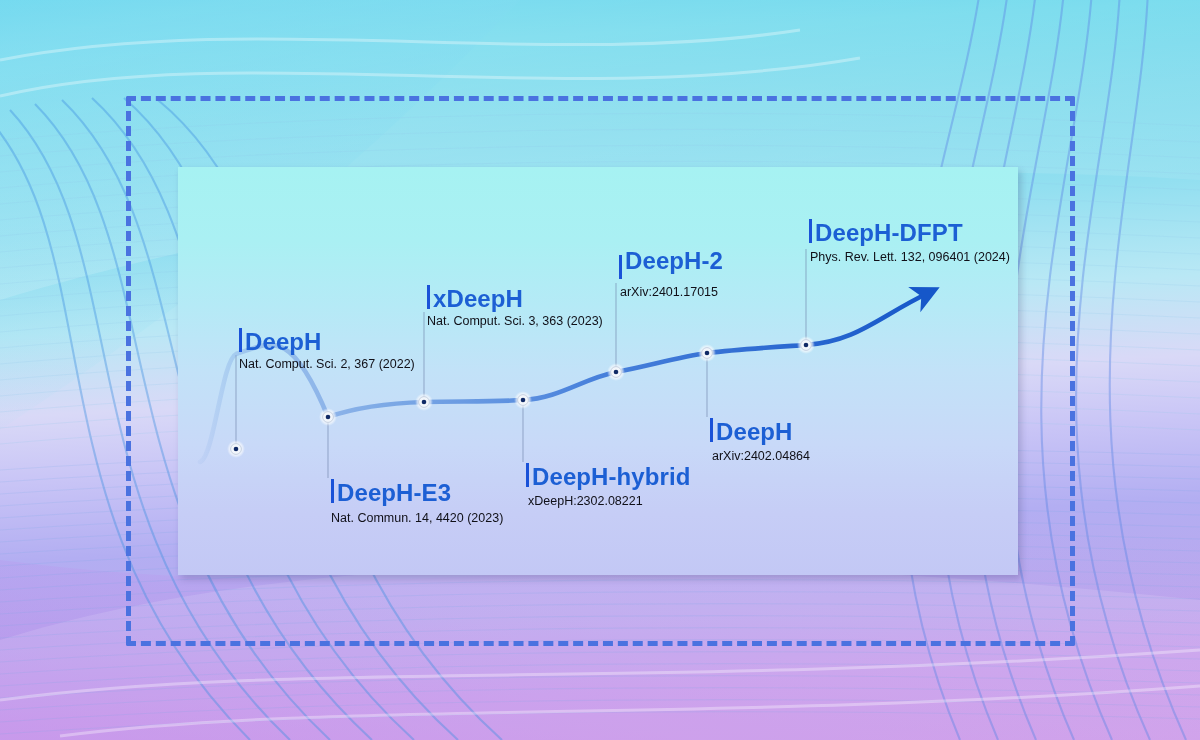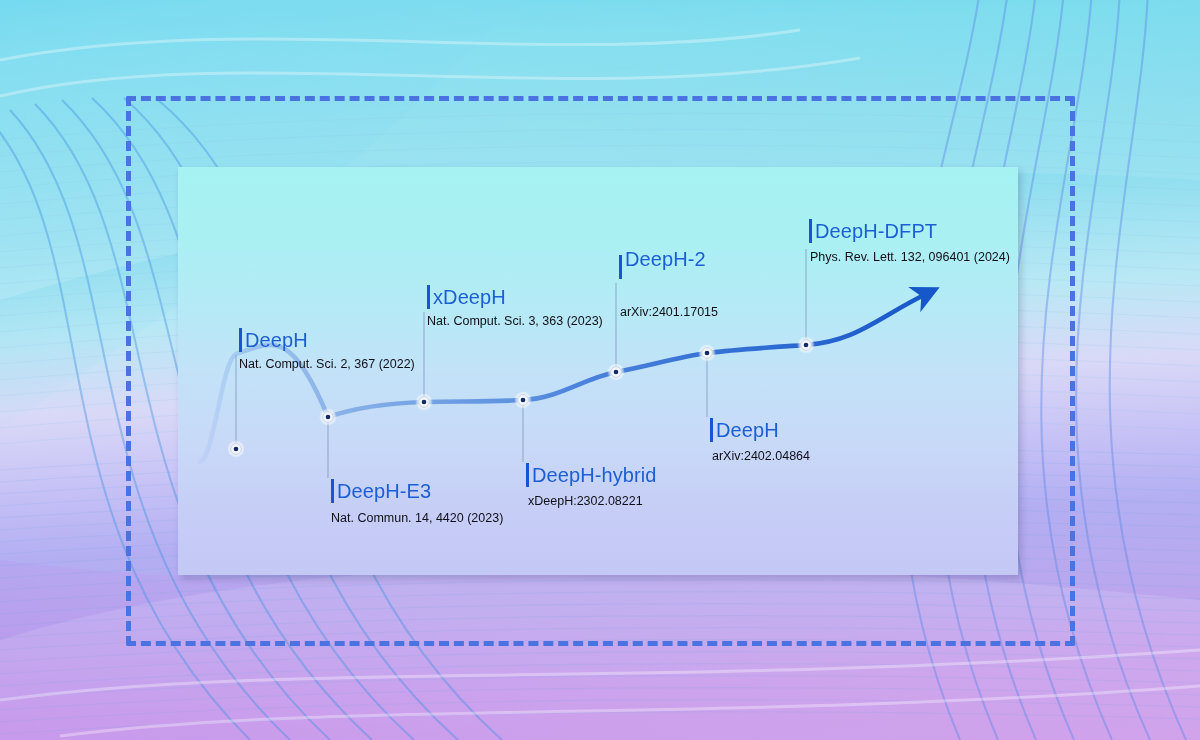--- a/index.html
+++ b/index.html
@@ -83,22 +83,22 @@
     position: absolute;
     white-space: nowrap;
   }
   .anno .tick {
     position: absolute;
     width: 3px;
     background: #1a52d8;
   }
   .anno .title {
     color: #1c5fd4;
-    font-size: 20px;
-    font-weight: 400;
+    font-size: 24px;
+    font-weight: 700;
     letter-spacing: 0.1px;
     line-height: 1;
     position: absolute;
   }
   .anno .sub {
     color: #101018;
     font-size: 12.5px;
     font-weight: 400;
     line-height: 1;
     position: absolute;
@@ -307,21 +307,21 @@
 
     <div class="anno">
       <div class="tick" style="left:348px; top:296px; height:24px;"></div>
       <div class="title" style="left:354px; top:298px;">DeepH-hybrid</div>
       <div class="sub" style="left:350px; top:328px;">xDeepH:2302.08221</div>
     </div>
 
     <div class="anno">
       <div class="tick" style="left:441px; top:88px; height:24px;"></div>
       <div class="title" style="left:447px; top:82px;">DeepH-2</div>
-      <div class="sub" style="left:442px; top:119px;margin-top:20px;">arXiv:2401.17015</div>
+      <div class="sub" style="left:442px; top:119px;">arXiv:2401.17015</div>
     </div>
 
     <div class="anno">
       <div class="tick" style="left:532px; top:251px; height:24px;"></div>
       <div class="title" style="left:538px; top:253px;">DeepH</div>
       <div class="sub" style="left:534px; top:283px;">arXiv:2402.04864</div>
     </div>
 
     <div class="anno">
       <div class="tick" style="left:631px; top:52px; height:24px;"></div>

